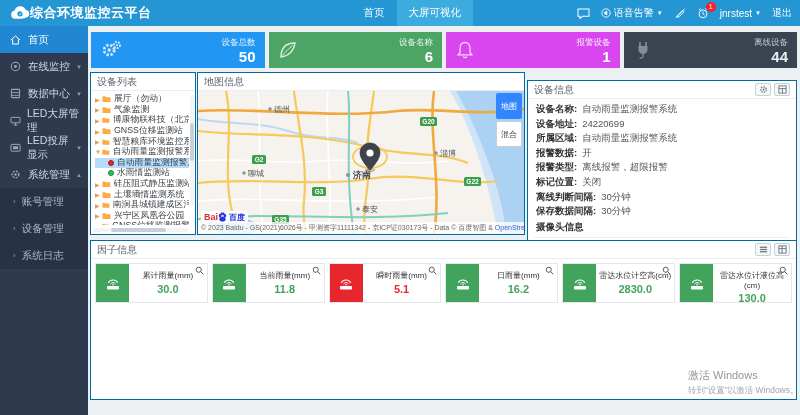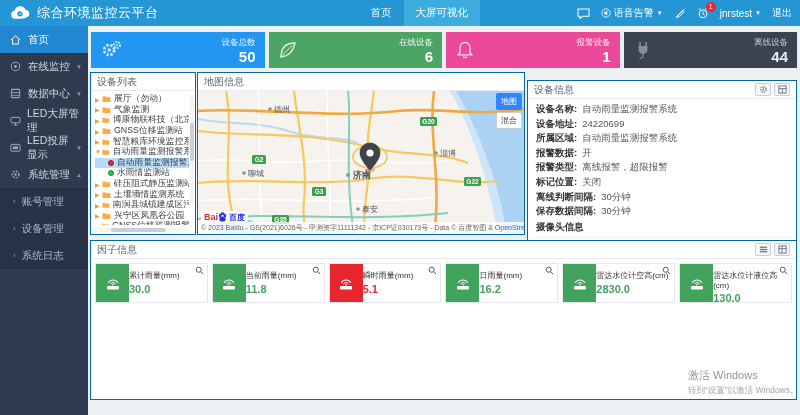--- a/index.html
+++ b/index.html
@@ -2,21 +2,21 @@
 <html><head>
 <meta charset="utf-8">
 <style>
   * { box-sizing: border-box; margin: 0; padding: 0; }
   html,body { width:800px; height:415px; overflow:hidden; }
   body { font-family:"Liberation Sans","DejaVu Sans",sans-serif; background:#edf0f3; position:relative; }
 
   
   .navbar { position:absolute; top:0; left:0; width:800px; height:26px; background:#2496d4; display:flex; align-items:center; color:#fff; z-index:30; }
   .nav-logo { display:flex; align-items:center; padding-left:10px; }
-  .nav-title { font-size:13px; font-weight:normal; margin-left:7px; letter-spacing:.5px; }
+  .nav-title { font-size:13px; font-weight:bold; letter-spacing:.5px; }
   .nav-menu { display:flex; height:26px; margin-left:200px; }
   .nav-menu-item { font-size:10.5px; padding:0 12px; display:flex; align-items:center; cursor:pointer; }
   .nav-menu-item.active { background:#3cabde; }
   .nav-right { margin-left:auto; display:flex; align-items:center; padding-right:8px; gap:11px; font-size:10px; }
   .nav-icon { display:flex; align-items:center; position:relative; }
   .nav-drop { display:flex; align-items:center; gap:3px; }
   .nav-caret { font-size:6px; }
   .badge { position:absolute; top:-5px; right:-7px; background:#f5222d; color:#fff; font-size:7px; min-width:10px; height:10px; line-height:10px; border-radius:5px; text-align:center; padding:0 1px; }
 
   
@@ -31,21 +31,21 @@
 
   
   .stats { position:absolute; top:32px; left:91px; width:706px; height:36px; display:flex; gap:4px; }
   .stat { flex:1; display:flex; align-items:center; padding:16px 9px; color:#fff; }
   .stat svg { opacity:.8; }
   .stat .s-right { margin-left:auto; text-align:right; }
   .stat .s-label { font-size:8.5px; opacity:.92; }
   .stat .s-value { font-size:15px; font-weight:bold; line-height:15px; }
   .stat-0 { background:#2196f3; }
   .stat-1 { background:#4ca564; }
-  .stat-2 { background:#ec4899; }
+  .stat-2 { background:#d946ef; }
   .stat-3 { background:#3a4350; color:#cfd4dc; }
   .stat-3 .s-value { color:#e8ebef; }
 
   
   .panel { position:absolute; background:#fff; border:1px solid #0369a1; }
   .p-header { height:18px; display:flex; align-items:center; padding:0 6px; border-bottom:1px solid #e9edf1; font-size:10px; color:#5a6470; }
   .p-tools { margin-left:auto; display:flex; gap:3px; }
   .tool-btn { width:16px; height:13px; border:1px solid #c9cfd6; background:#f6f7f9; display:flex; align-items:center; justify-content:center; cursor:pointer; border-radius:2px; }
 
   
@@ -61,21 +61,21 @@
   .dot.green { background:#2fbf4f; border:1px solid #1e8a38; }
   .vscroll { position:absolute; right:1px; top:22px; width:4px; height:110px; background:#f2f4f6; }
   .vscroll .thumb { position:absolute; top:28px; width:4px; height:38px; background:#c7d0d9; border-radius:2px; }
   .hscroll { position:absolute; left:2px; bottom:2px; height:4px; width:95px; background:#f2f4f6; }
   .hscroll .thumb { position:absolute; left:18px; width:55px; height:4px; background:#c7d0d9; border-radius:2px; }
 
   
   #map-panel { left:197px; top:72px; width:328px; height:163px; }
   .map-body { position:relative; width:326px; height:143px; overflow:hidden; background:#f6f3ee; }
   .map-btns { position:absolute; top:2px; right:2px; display:flex; flex-direction:column; gap:2px; z-index:5; }
-  .map-btn { width:26px; height:17px; font-size:8px; display:flex; align-items:center; justify-content:center; border-radius:2px; cursor:pointer; }
+  .map-btn { width:26px; height:26px; font-size:8px; display:flex; align-items:center; justify-content:center; border-radius:2px; cursor:pointer; }
   .map-btn.blue { background:#3385ff; color:#fff; }
   .map-btn.white { background:#fff; color:#444; border:1px solid #c9cfd6; }
   .baidu-logo { position:absolute; left:3px; bottom:11px; background:rgba(255,255,255,.9); border-radius:2px; padding:0 3px; display:flex; align-items:center; height:12px; z-index:5; }
   .baidu-logo .b1 { color:#de2e2e; font-weight:bold; font-size:9px; }
   .baidu-logo .b2 { color:#2932e1; font-weight:bold; font-size:8px; margin-left:2px; }
   .map-attr { position:absolute; left:0; right:0; bottom:0; background:rgba(255,255,255,.78); font-size:7px; color:#666; padding:1px 3px; white-space:nowrap; overflow:hidden; z-index:4; }
   .map-attr .lnk { color:#3366cc; }
 
   
   #info-panel { left:527px; top:80px; width:270px; height:163px; }
@@ -86,21 +86,21 @@
   .cam-label { font-size:9.5px; color:#333; font-weight:bold; margin:2px 0 3px 0; }
   .cam-divider { border-top:1px solid #eceff2; margin:0 -2px; }
   .cam-empty { text-align:center; font-size:9.5px; color:#9aa2ab; margin-top:6px; }
 
   
   #factor-panel { left:90px; top:240px; width:707px; height:160px; }
   .cards { display:flex; gap:4px; padding:4px; }
   .fcard { width:113px; height:40px; border:1px solid #e4e8ec; background:#fff; display:flex; position:relative; }
   .fcard .icon-block { width:33px; background:#42a45c; display:flex; align-items:center; justify-content:center; flex:0 0 33px; }
   .fcard.alarm .icon-block { background:#e8262d; }
-  .fcard .fc-body { flex:1; padding-top:6px; }
+  .fcard .fc-body { flex:1; text-align:center; padding-top:6px; }
   .fcard .fc-label { font-size:8px; color:#333; }
   .fcard .fc-value { font-size:11px; font-weight:bold; color:#42a45c; margin-top:2px; }
   .fcard.alarm .fc-value { color:#e8262d; }
   .fcard .mag { position:absolute; top:2px; right:3px; }
 
   
   .watermark { position:absolute; left:688px; top:368px; z-index:40; pointer-events:none; }
   .wm1 { font-size:11px; color:rgba(118,124,130,.8); }
   .wm2 { font-size:8.5px; color:rgba(118,124,130,.7); margin-top:2px; }
 </style>
@@ -244,21 +244,21 @@
       <div class="s-label">设备总数</div>
       <div class="s-value">50</div>
     </div>
   </div>
   <div class="stat stat-1">
     <svg width="20" height="20" viewBox="0 0 20 20">
       <path d="M3,17 C3,7 9,3 17,3 C15.5,12 11,16 3,17 Z" fill="none" stroke="#fff" stroke-width="1.4"></path>
       <path d="M4.5,15.5 C8,11 11,8.5 14.5,5.5" fill="none" stroke="#fff" stroke-width="1"></path>
     </svg>
     <div class="s-right">
-      <div class="s-label">在线设备</div>
+      <div class="s-label">设备名称</div>
       <div class="s-value">6</div>
     </div>
   </div>
   <div class="stat stat-2">
     <svg width="20" height="20" viewBox="0 0 20 20">
       <path d="M10,2.5 C6.8,2.5 5,5 5,8.5 L5,12.5 L3.2,14.8 L16.8,14.8 L15,12.5 L15,8.5 C15,5 13.2,2.5 10,2.5 Z" fill="none" stroke="#fff" stroke-width="1.3"></path>
       <path d="M8.3,16.5 a1.8,1.8 0 0 0 3.4,0" fill="none" stroke="#fff" stroke-width="1.2"></path>
     </svg>
     <div class="s-right">
       <div class="s-label">报警设备</div>

